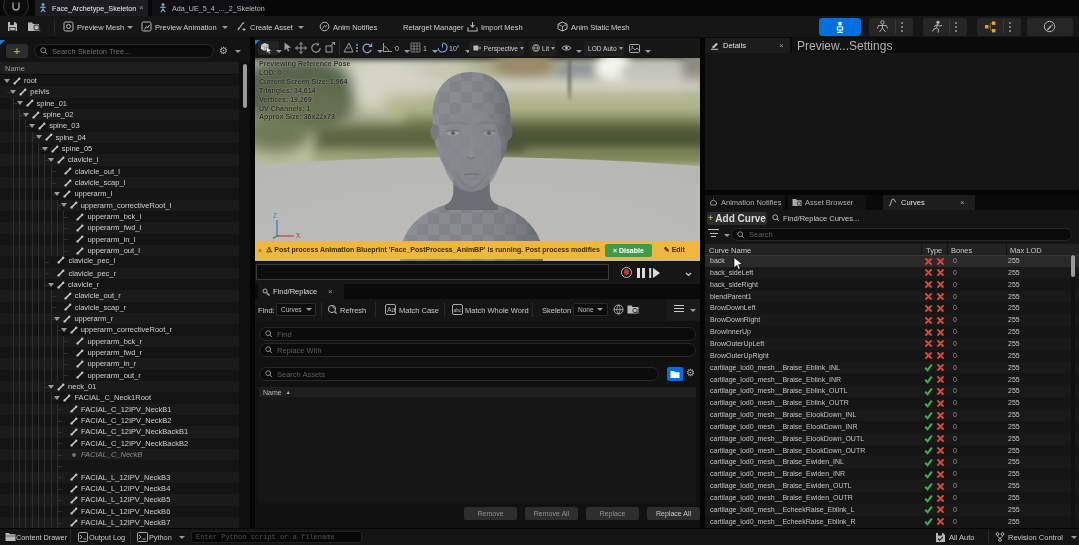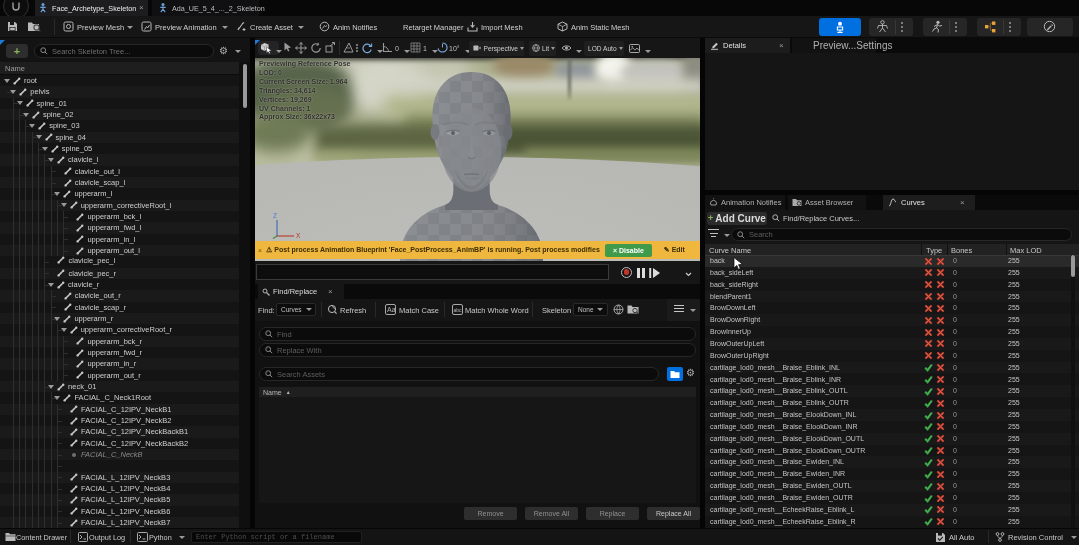--- a/index.html
+++ b/index.html
@@ -1178,21 +1178,21 @@
           <path d="M1 8.3 h7" stroke="#c8c8c8" stroke-width="1"></path>
         </svg>
       <span style="font-size:7.5px;color:#e0e0e0;margin-left:4px;">Details</span>
     </div>
     <span class="abs" style="left:779px;top:41px;font-size:8px;color:#9a9a9a;">×</span>
     <div class="abs row" style="left:792px;top:38px;width:84px;height:15px;background:#121212;padding-left:5px;">
       <svg width="9" height="9" viewBox="0 0 9 9">
           <path d="M2.6 5.6 L6.4 1.8 l1.4 1.4 -3.8 3.8 -1.9 0.5 z" fill="#a8a8a8"></path>
           <path d="M1 8.3 h7" stroke="#a8a8a8" stroke-width="1"></path>
         </svg>
-      <span style="font-size:10px;color:#b0b0b0;margin-left:16px;">Preview...Settings</span>
+      <span style="font-size:12px;color:#b0b0b0;margin-left:0;">Preview...Settings</span>
     </div>
 
     <div class="abs" style="left:705px;top:53px;width:374px;height:137px;background:#151515;"></div>
     <div class="abs" style="left:705px;top:190px;width:374px;height:5px;background:#050505;"></div>
 
     <div class="abs" style="left:705px;top:195px;width:374px;height:15px;background:#0a0a0a;"></div>
     <div class="abs row" style="left:705px;top:195px;width:80px;height:15px;background:#121212;padding-left:4px;">
       <svg width="9" height="9" viewBox="0 0 9 9">
           <path d="M2 7 a3 3 0 1 1 5 0 z" fill="none" stroke="#a8a8a8" stroke-width="0.9"></path>
           <path d="M4.5 1 v-0.5" stroke="#a8a8a8"></path>

